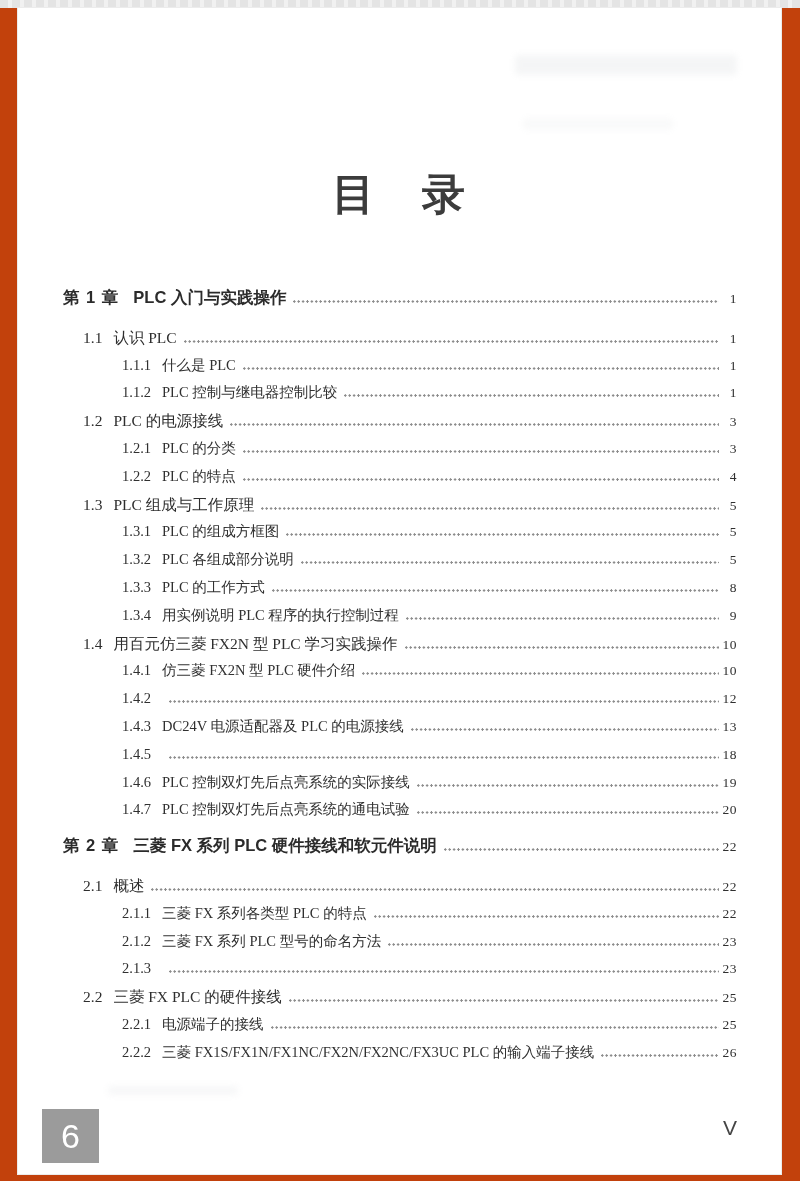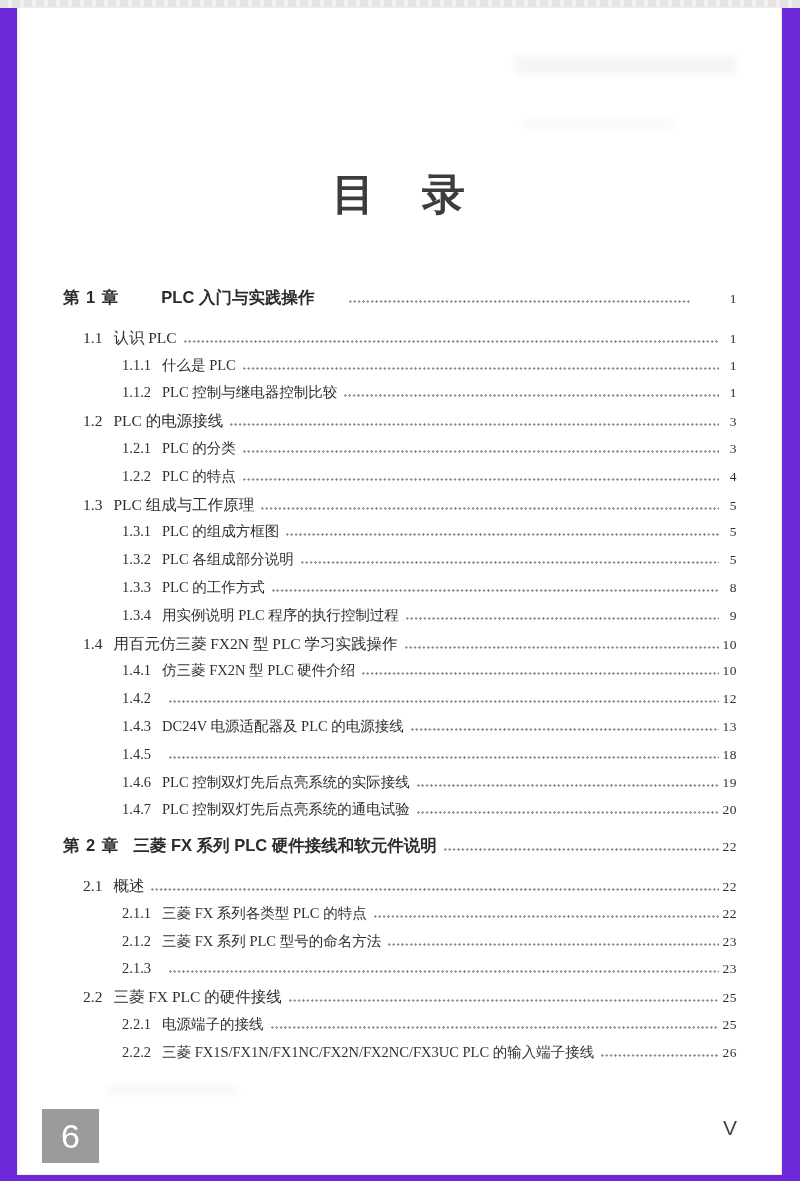--- a/index.html
+++ b/index.html
@@ -5,21 +5,21 @@
   html, body { margin: 0; padding: 0; }
   body {
     width: 800px; height: 1181px;
     font-family: "Liberation Serif", serif;
     background: #f4f4f4;
     overflow: hidden;
   }
   .stage {
     position: relative;
     width: 800px; height: 1181px;
-    background: #6d28d9;
+    background: #c2410c;
   }
   
   .top-strip {
     position: absolute; left: 0; top: 0; width: 800px; height: 8px;
     background: repeating-linear-gradient(90deg, #e4e4e4 0 8px, #f1f1f1 8px 12px);
   }
   
   .page {
     position: absolute; left: 18px; top: 8px;
     width: 763px; height: 1166px;
@@ -49,21 +49,21 @@
   .toc-row {
     display: flex; align-items: baseline;
     height: 27.8px; line-height: 27.8px;
     white-space: nowrap; overflow: hidden;
   }
   .toc-row.chapter {
     margin-top: 8px; margin-bottom: 12px;
     font-family: "Liberation Sans", sans-serif;
     font-weight: 700; font-size: 16.5px; color: #2b2b2b;
   }
-  .toc-row:first-child { margin-top: 0; gap: 28px; }
+  .toc-row:first-child { margin-top: 0; }
   .toc-row.section {
     padding-left: 20px;
     font-size: 15.5px; color: #2e2e2e;
   }
   .toc-row.subsection {
     padding-left: 59px;
     font-size: 14.5px; color: #303030;
   }
   .toc-num { margin-right: 11px; }
   .toc-row.chapter .toc-num { margin-right: 14px; letter-spacing: 1px; }

